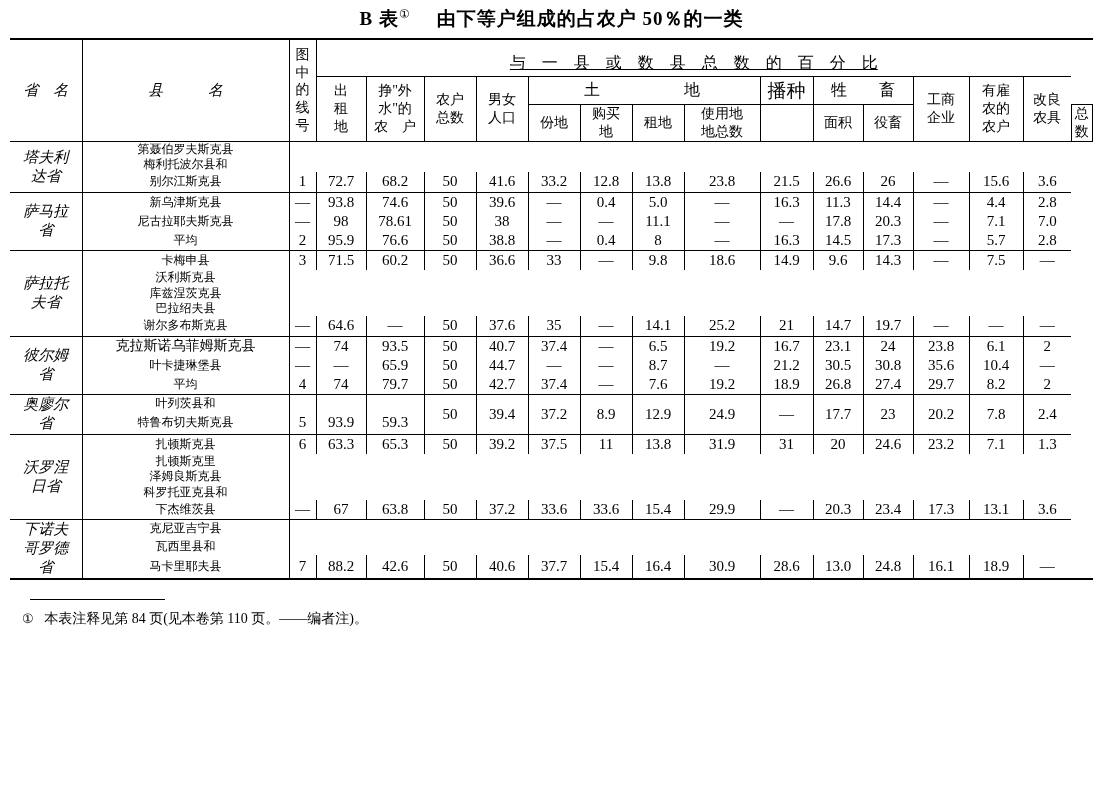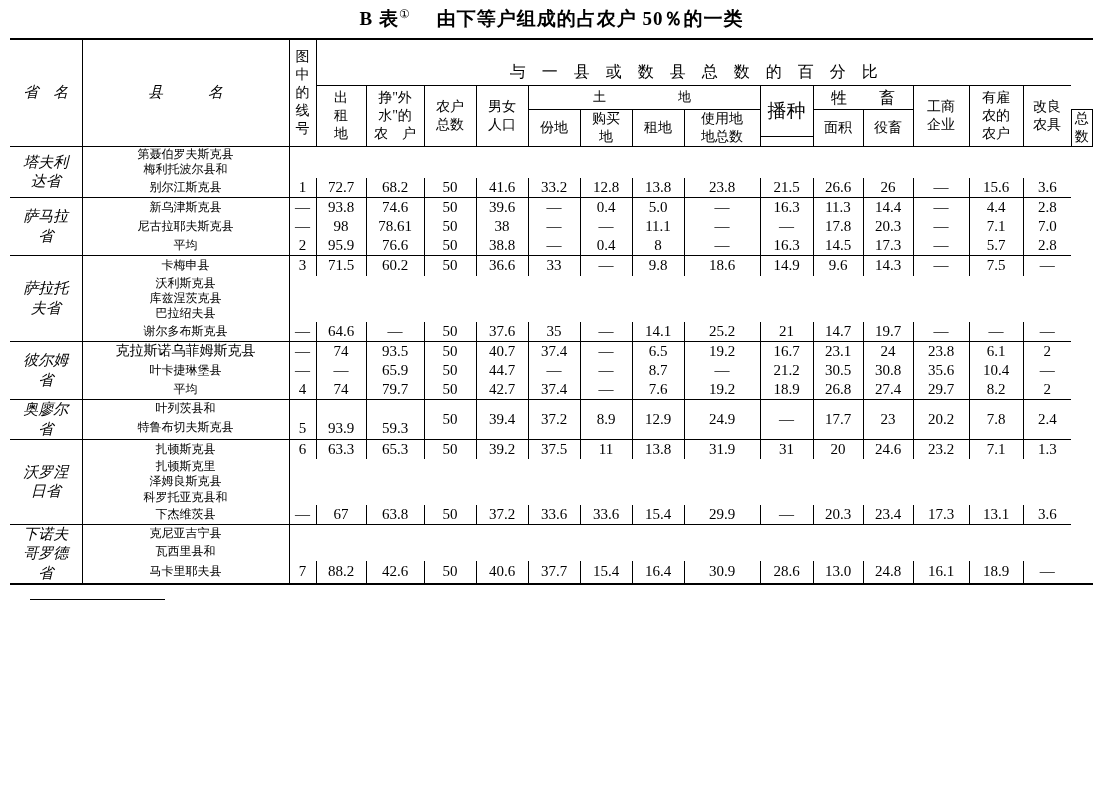--- a/index.html
+++ b/index.html
@@ -124,21 +124,21 @@
         <tr>
       <td rowspan="4" class="prov nb-t nb-l" style="border-top:none;">省　名</td>
       <td rowspan="4" class="prov nb-t" style="border-top:none;">县　　　名</td>
       <td rowspan="4" class="hdr-vert nb-t" style="border-top:none;">
         <span>图</span>
         <span>中</span>
         <span>的</span>
         <span>线</span>
         <span>号</span>
       </td>
-      <td colspan="14" class="nb-t nb-r" style="border-top:none;font-size:16px;padding:22px 0 3px 0;">与　一　县　或　数　县　总　数　的　百　分　比</td>
+      <td colspan="14" class="nb-t nb-r" style="border-top:none;font-size:16px;padding:13px 0 3px 0;text-decoration:underline;">与　一　县　或　数　县　总　数　的　百　分　比</td>
     </tr>
 
     <tr>
       <td rowspan="3" class="hdr-vert">
         <span>出</span>
         <span>租</span>
         <span>地</span>
       </td>
       <td rowspan="3" class="hdr-vert">
         <span>挣"外</span>
@@ -146,21 +146,21 @@
         <span>农　户</span>
       </td>
       <td rowspan="3" class="hdr-vert">
         <span>农户</span>
         <span>总数</span>
       </td>
       <td rowspan="3" class="hdr-vert">
         <span>男女</span>
         <span>人口</span>
       </td>
-      <td colspan="4" class="spread2" style="font-size:13px;padding:3px 0;">土　　　　地</td>
+      <td colspan="4" class="spread2" style="font-size:16px;padding:3px 0;">土　　　　地</td>
       <td rowspan="2" style="font-size:19px;margin-left:28px;">播种</td>
       <td colspan="2" style="font-size:16px;letter-spacing:8px;padding-left:8px;font-family:Liberation Serif, serif;">牲　畜</td>
       <td rowspan="3" class="hdr-vert">
         <span>工商</span>
         <span>企业</span>
       </td>
       <td rowspan="3" class="hdr-vert">
         <span>有雇</span>
         <span>农的</span>
         <span>农户</span>
@@ -501,14 +501,18 @@
       <td class="num nb-t">24.8</td>
       <td class="num nb-t">16.1</td>
       <td class="num nb-t">18.9</td>
       <td class="num nb-t nb-r">—</td>
     </tr>
 
   </tbody>
     </table>
 
   <div class="footrule"></div>
+  <div class="footnote">
+    <span class="fn-sup">①</span>
+    &nbsp;&nbsp;<span>本表注释见第 84 页(见本卷第 110 页。——编者注)。</span>
+  </div>
 
 </div>
 
 </body></html>

